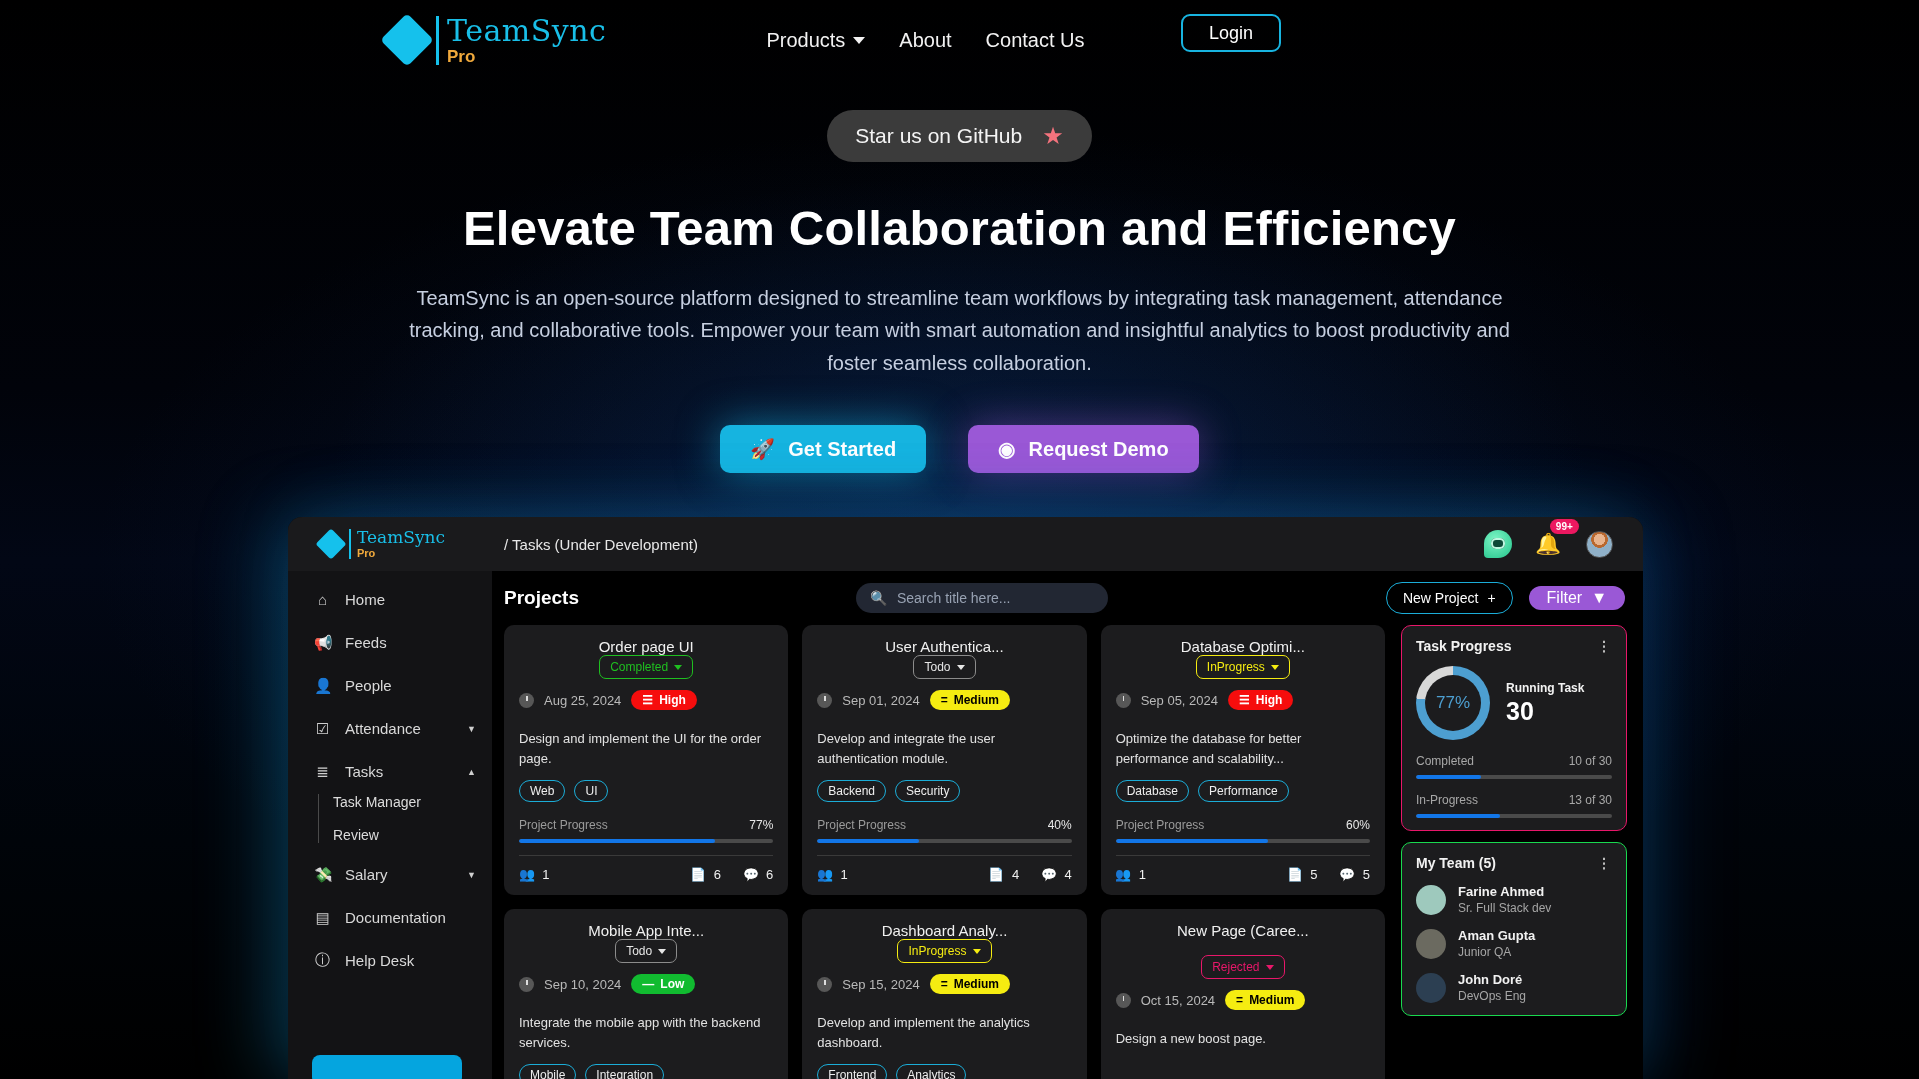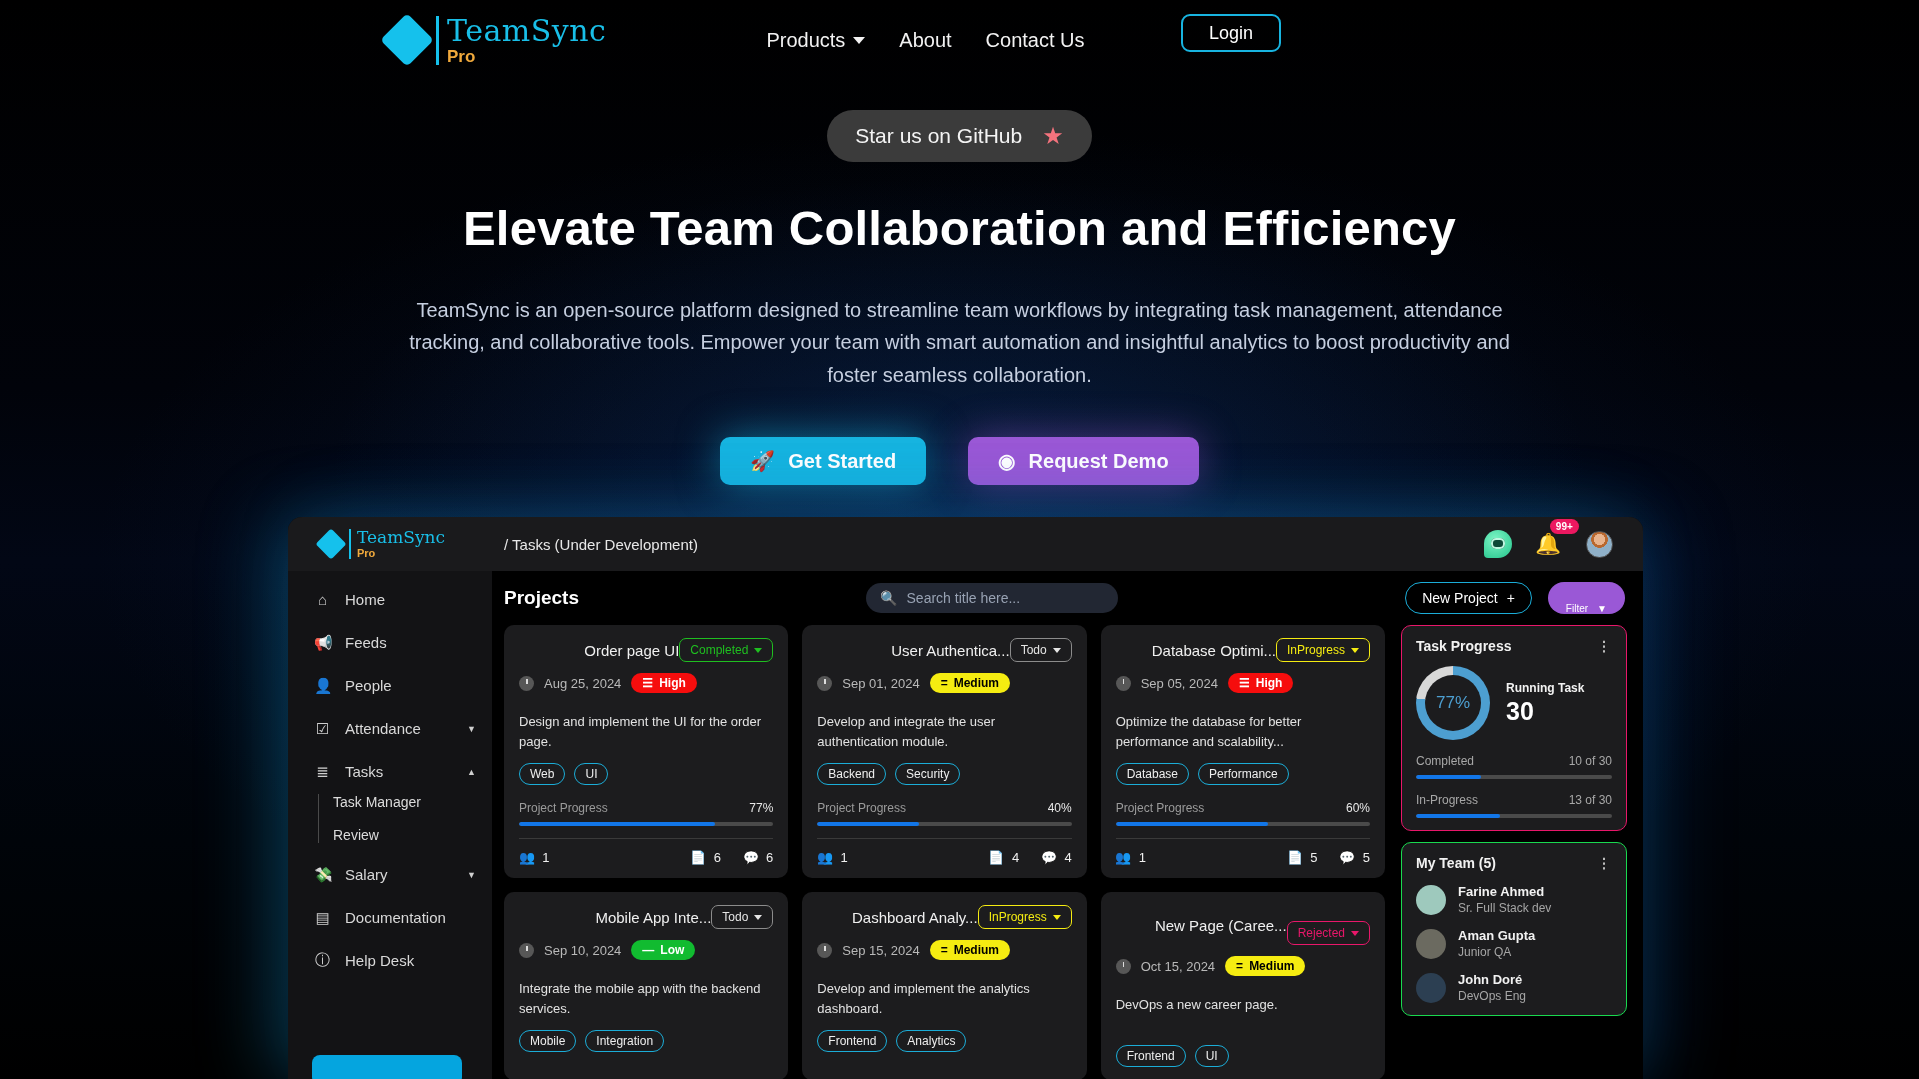--- a/index.html
+++ b/index.html
@@ -30,21 +30,21 @@
   .caret { width:0;height:0;border-left:6px solid transparent;border-right:6px solid transparent;border-top:7px solid #f2f2f2; display:inline-block; }
   .login { position:absolute; right:638px; top:14px; width:100px; height:38px; border:2px solid #18b4e0; border-radius:9px;
            color:#fff; font-size:18px; display:flex; align-items:center; justify-content:center; cursor:pointer; }
 
   
   .hero { position:absolute; top:110px; left:0; width:1919px; text-align:center; }
   .ghpill { display:inline-flex; align-items:center; gap:20px; background:#3b3b3b; color:#f4f4f4;
             font-size:21px; padding:12px 28px; border-radius:26px; cursor:pointer; }
   .star { color:#f4737d; font-size:24px; }
   .h1 { margin-top:38px; font-size:49px; font-weight:bold; color:#fff; letter-spacing:.2px; }
-  .lede { margin:38px auto 0; width:1120px; font-size:20px; line-height:1.62; color:#c6cfe0; }
+  .lede { margin:26px auto 0; width:1120px; font-size:20px; line-height:1.62; color:#c6cfe0; }
   .btnrow { margin-top:46px; display:flex; justify-content:center; gap:42px; }
   .btn { display:flex; align-items:center; gap:13px; height:48px; padding:0 30px; border-radius:10px;
          font-size:20px; font-weight:bold; color:#fff; cursor:pointer; }
   .btn-primary { background:#16b4e0; box-shadow:0 0 42px rgba(22,180,224,.55); }
   .btn-demo { background:#9a58d6; box-shadow:0 0 42px rgba(154,88,214,.45); }
 
   
   .dash { position:absolute; left:288px; top:517px; width:1355px; height:562px;
           background:#0b0b0d; border-radius:14px 14px 0 0; overflow:hidden;
           box-shadow:-22px 0 70px rgba(20,150,200,.30), 22px 0 70px rgba(20,90,180,.25); }
@@ -79,27 +79,27 @@
   .content { flex:1; background:#000; position:relative; }
   .ctoolbar { height:54px; display:flex; align-items:center; padding:0 18px 0 12px; }
   .ctitle { color:#fff; font-size:19px; font-weight:bold; }
   .search { margin-left:auto; width:252px; height:30px; background:#222733; border-radius:16px; display:flex; align-items:center; gap:9px; padding:0 14px; cursor:text; }
   .search .mag { color:#cfd6e3; font-size:14px; }
   .search input { background:transparent; border:0; outline:0; color:#cfd6e3; font-size:14px; font-family:inherit; width:100%; }
   .search input::placeholder { color:#98a2b3; }
   .tb-right { margin-left:auto; display:flex; align-items:center; gap:16px; }
   .newproj { height:32px; padding:0 16px; border:1.5px solid #1badd8; border-radius:18px; color:#fff; font-size:14px;
              display:flex; align-items:center; gap:9px; cursor:pointer; }
-  .filter { height:32px; padding:0 18px; background:#9a58d6; border-radius:18px; color:#fff; font-size:10px;
-            display:flex; align-items:flex-end; gap:9px; cursor:pointer; }
+  .filter { height:24px; padding:0 18px; background:#9a58d6; border-radius:18px; color:#fff; font-size:16px;
+            display:flex; align-items:center; gap:9px; cursor:pointer; }
 
   .grid { display:flex; gap:16px; padding:0 16px 0 12px; }
   .cards { flex:1; display:grid; grid-template-columns:repeat(3,1fr); gap:14px; }
   .card { background:#1c1c1e; border-radius:10px; padding:13px 15px; }
-  .crow1 { display:flex; align-items:center; justify-content:flex-end; }
+  .crow1 { display:flex; align-items:center; justify-content:space-between;flex-direction:column; }
   .cname { color:#f0f0f0; font-size:15px; }
   .chip { font-size:12px; padding:4px 10px; border-radius:7px; display:flex; align-items:center; gap:6px; cursor:pointer; }
   .chip .dw { width:0;height:0;border-left:4px solid transparent;border-right:4px solid transparent;border-top:5px solid currentColor; }
   .crow2 { display:flex; align-items:center; gap:10px; margin-top:11px; }
   .clock { width:15px;height:15px;border-radius:50%;background:#575757; position:relative; }
   .clock::after{content:"";position:absolute;left:7px;top:3px;width:1.5px;height:5px;background:#ddd;}
   .cdate { color:#b9b9b9; font-size:13px; }
   .prio { font-size:12px; font-weight:bold; padding:3px 11px; border-radius:11px; display:flex; align-items:center; gap:6px; }
   .cdesc { color:#e2e2e2; font-size:13px; line-height:1.5; margin-top:19px; min-height:38px; }
   .tags { display:flex; gap:9px; margin-top:12px; }
@@ -438,21 +438,21 @@
                   </div>
                 </div>
                 <div class="crow2">
                   <span class="clock"></span>
                   <span class="cdate">Oct 15, 2024</span>
                   <span class="prio" style="background: rgb(245, 236, 17); color: rgb(0, 0, 0);">
                     <span>=</span>
                     <span>Medium</span>
                   </span>
                 </div>
-                <div class="cdesc">DevOps a new career page.</div>
+                <div class="cdesc">Design a new boost page.</div>
                 <div class="tags">
                   <span class="tag">Frontend</span>
                   <span class="tag">UI</span>
                 </div>
                 <div class="prgblock"></div>
                 <div class="cfootblock"></div>
               </div>
             </div>
 
           <div class="rail">

